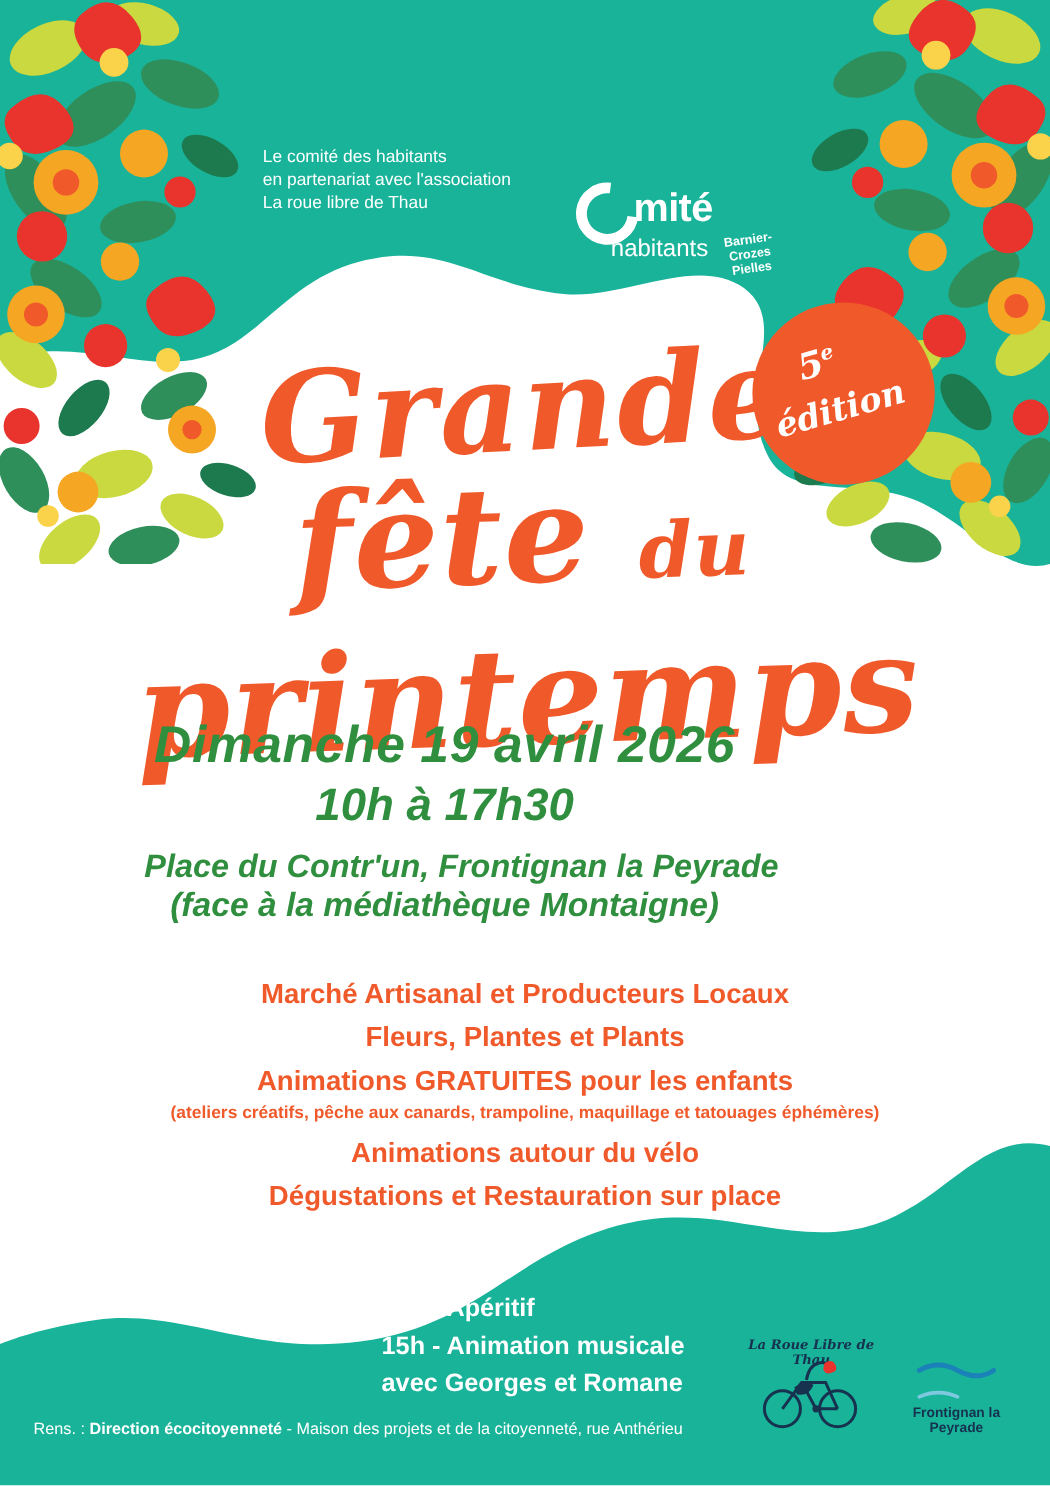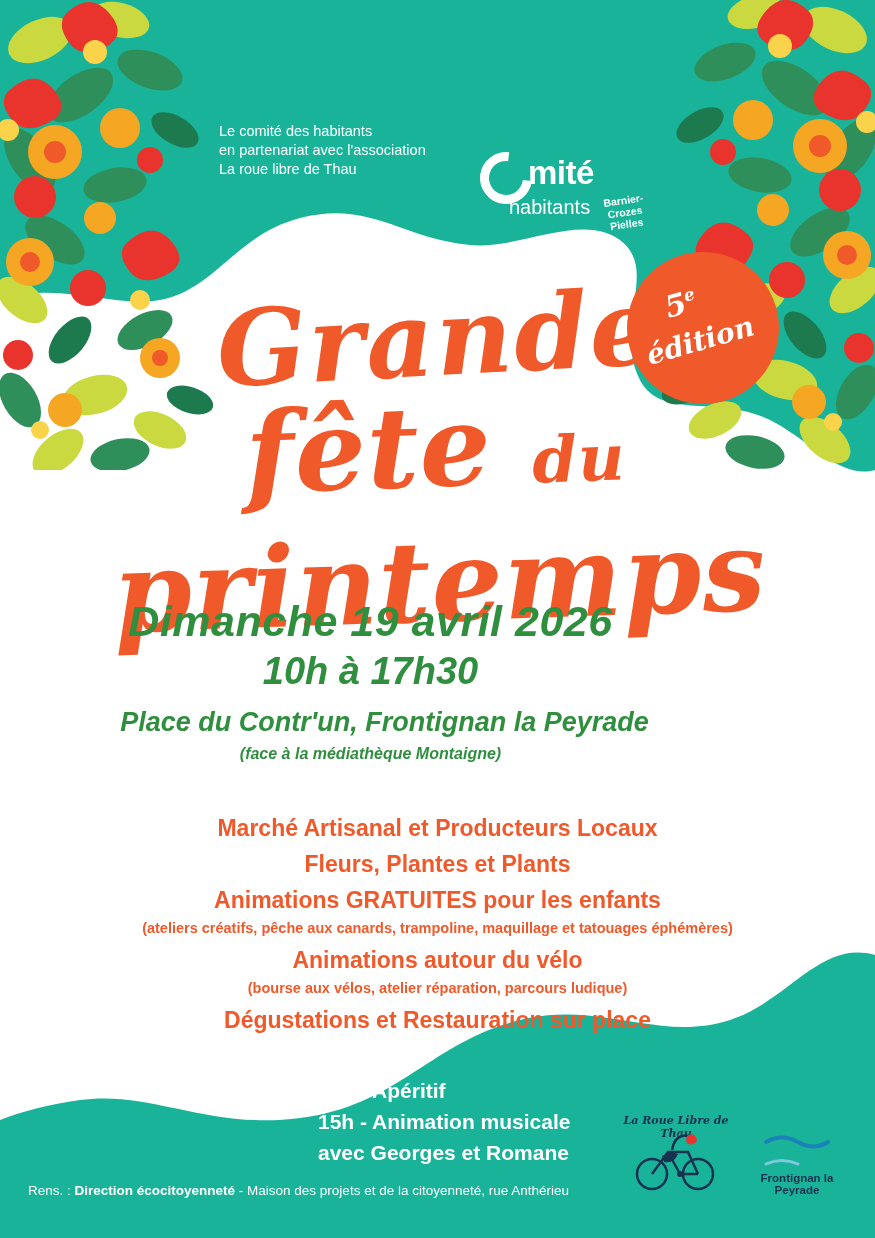--- a/index.html
+++ b/index.html
@@ -166,21 +166,21 @@
   }
   .place-line {
     font-size:27px;
     font-weight:700;
     font-style:italic;
     line-height:34px;
     margin-top:10px;
     padding-left:28px;
   }
   .place-sub {
-    font-size:16px;
+    font-size:28px;
     font-weight:700;
     font-style:italic;
     line-height:30px;
   }
 
   
   .program {
     position:absolute;
     left:0; top:810px;
     width:875px;
@@ -420,21 +420,20 @@
     <div class="place-line">Place du Contr'un, Frontignan la Peyrade</div>
     <div class="place-sub">(face à la médiathèque Montaigne)</div>
   </div>
 
   <div class="program">
     <div class="prog-main">Marché Artisanal et Producteurs Locaux</div>
     <div class="prog-main">Fleurs, Plantes et Plants</div>
     <div class="prog-main">Animations GRATUITES pour les enfants</div>
     <div class="prog-sub">(ateliers créatifs, pêche aux canards, trampoline, maquillage et tatouages éphémères)</div>
     <div class="prog-main">Animations autour du vélo</div>
-    <div class="prog-sub">(bourse aux vélos, atelier réparation, parcours ludique)</div>
     <div class="prog-main">Dégustations et Restauration sur place</div>
   </div>
 
   <div class="schedule">
     <div>12h - Apéritif</div>
     <div>15h - Animation musicale</div>
     <div>avec Georges et Romane</div>
   </div>
 
   <div class="footer">

